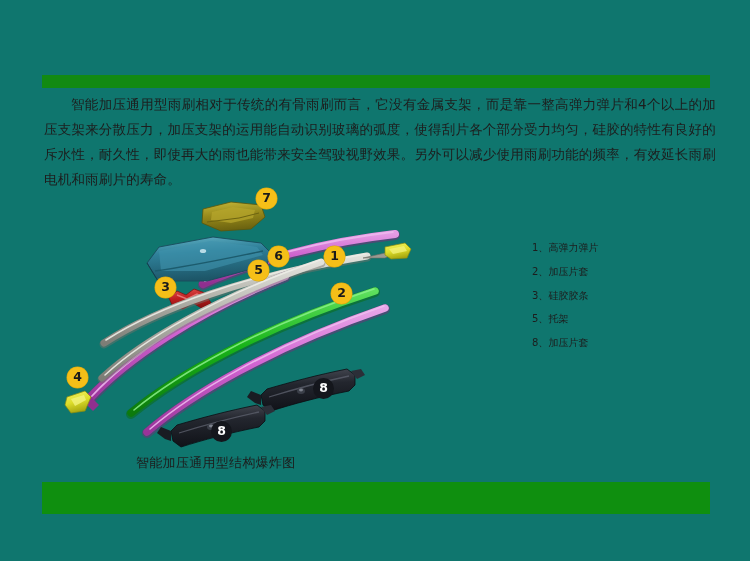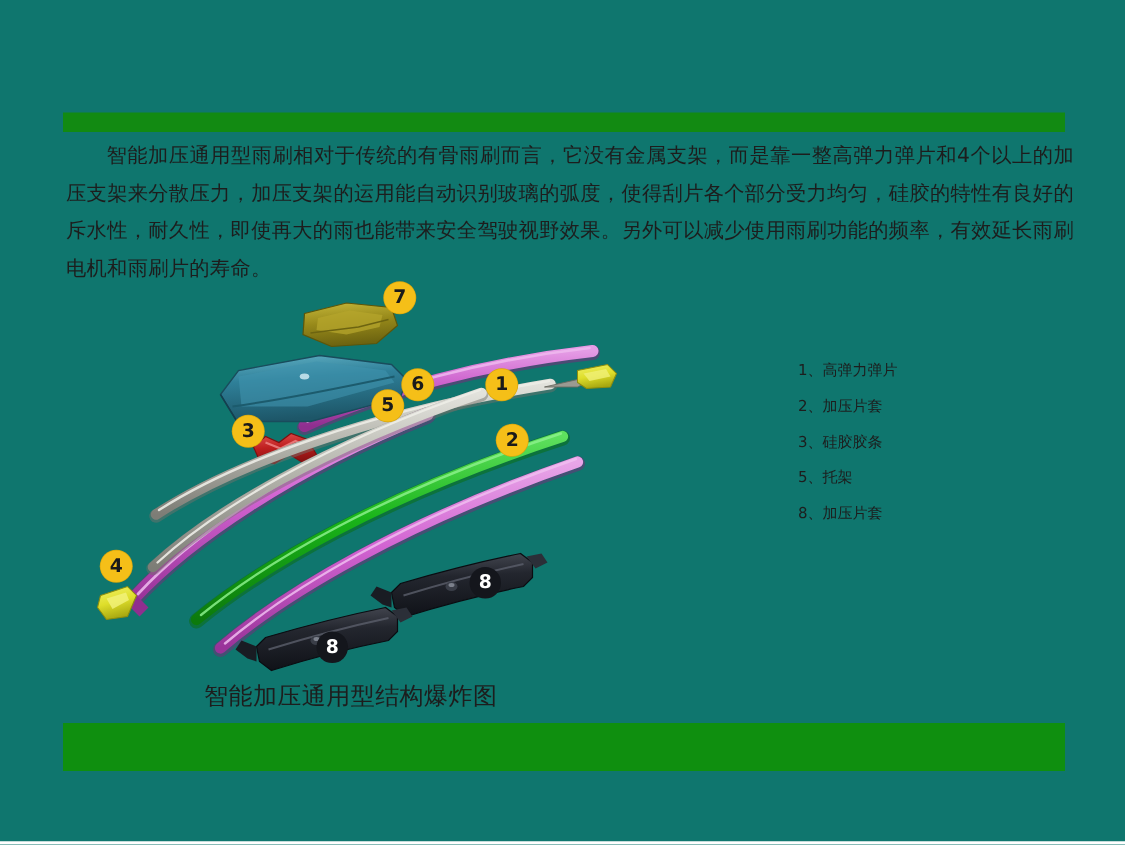--- a/index.html
+++ b/index.html
@@ -63,21 +63,21 @@
     line-height: 23.8px;
     color: #1d1d1d;
     white-space: nowrap;
   }
 
   
   .caption {
     position: absolute;
     left: 136px;
     top: 454px;
-    font-size: 16px;
+    font-size: 13px;
     color: #1d1d1d;
     letter-spacing: .3px;
     text-align: right;
   }
 
   
   .diagram {
     position: absolute;
     left: 55px;
     top: 185px;

